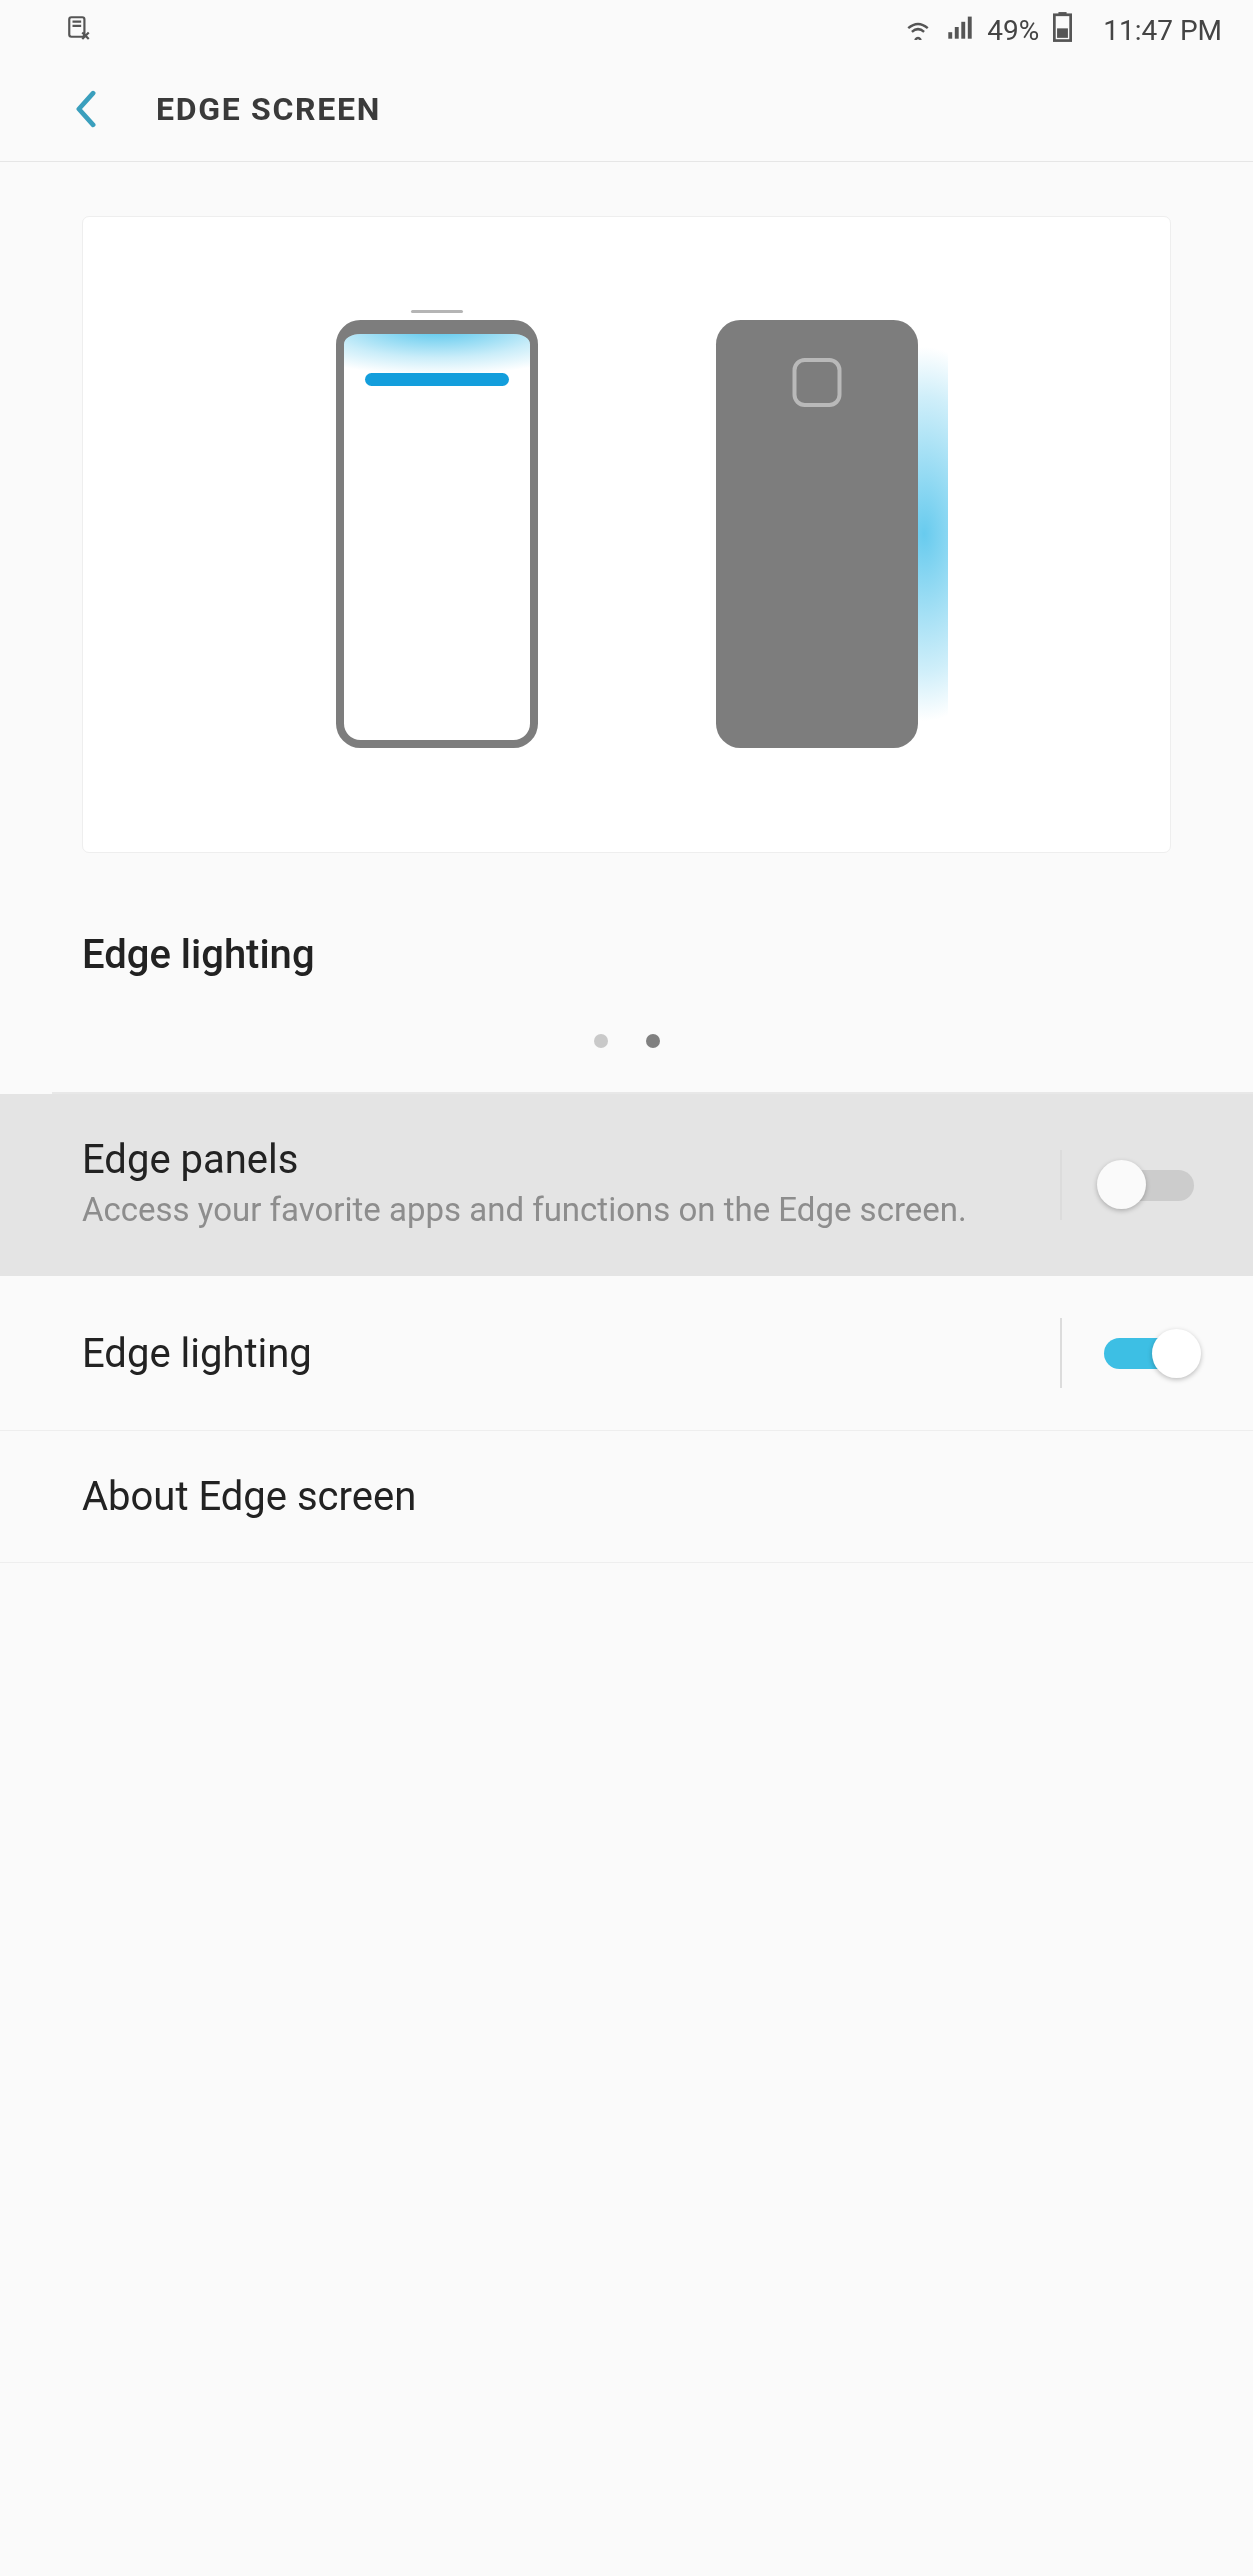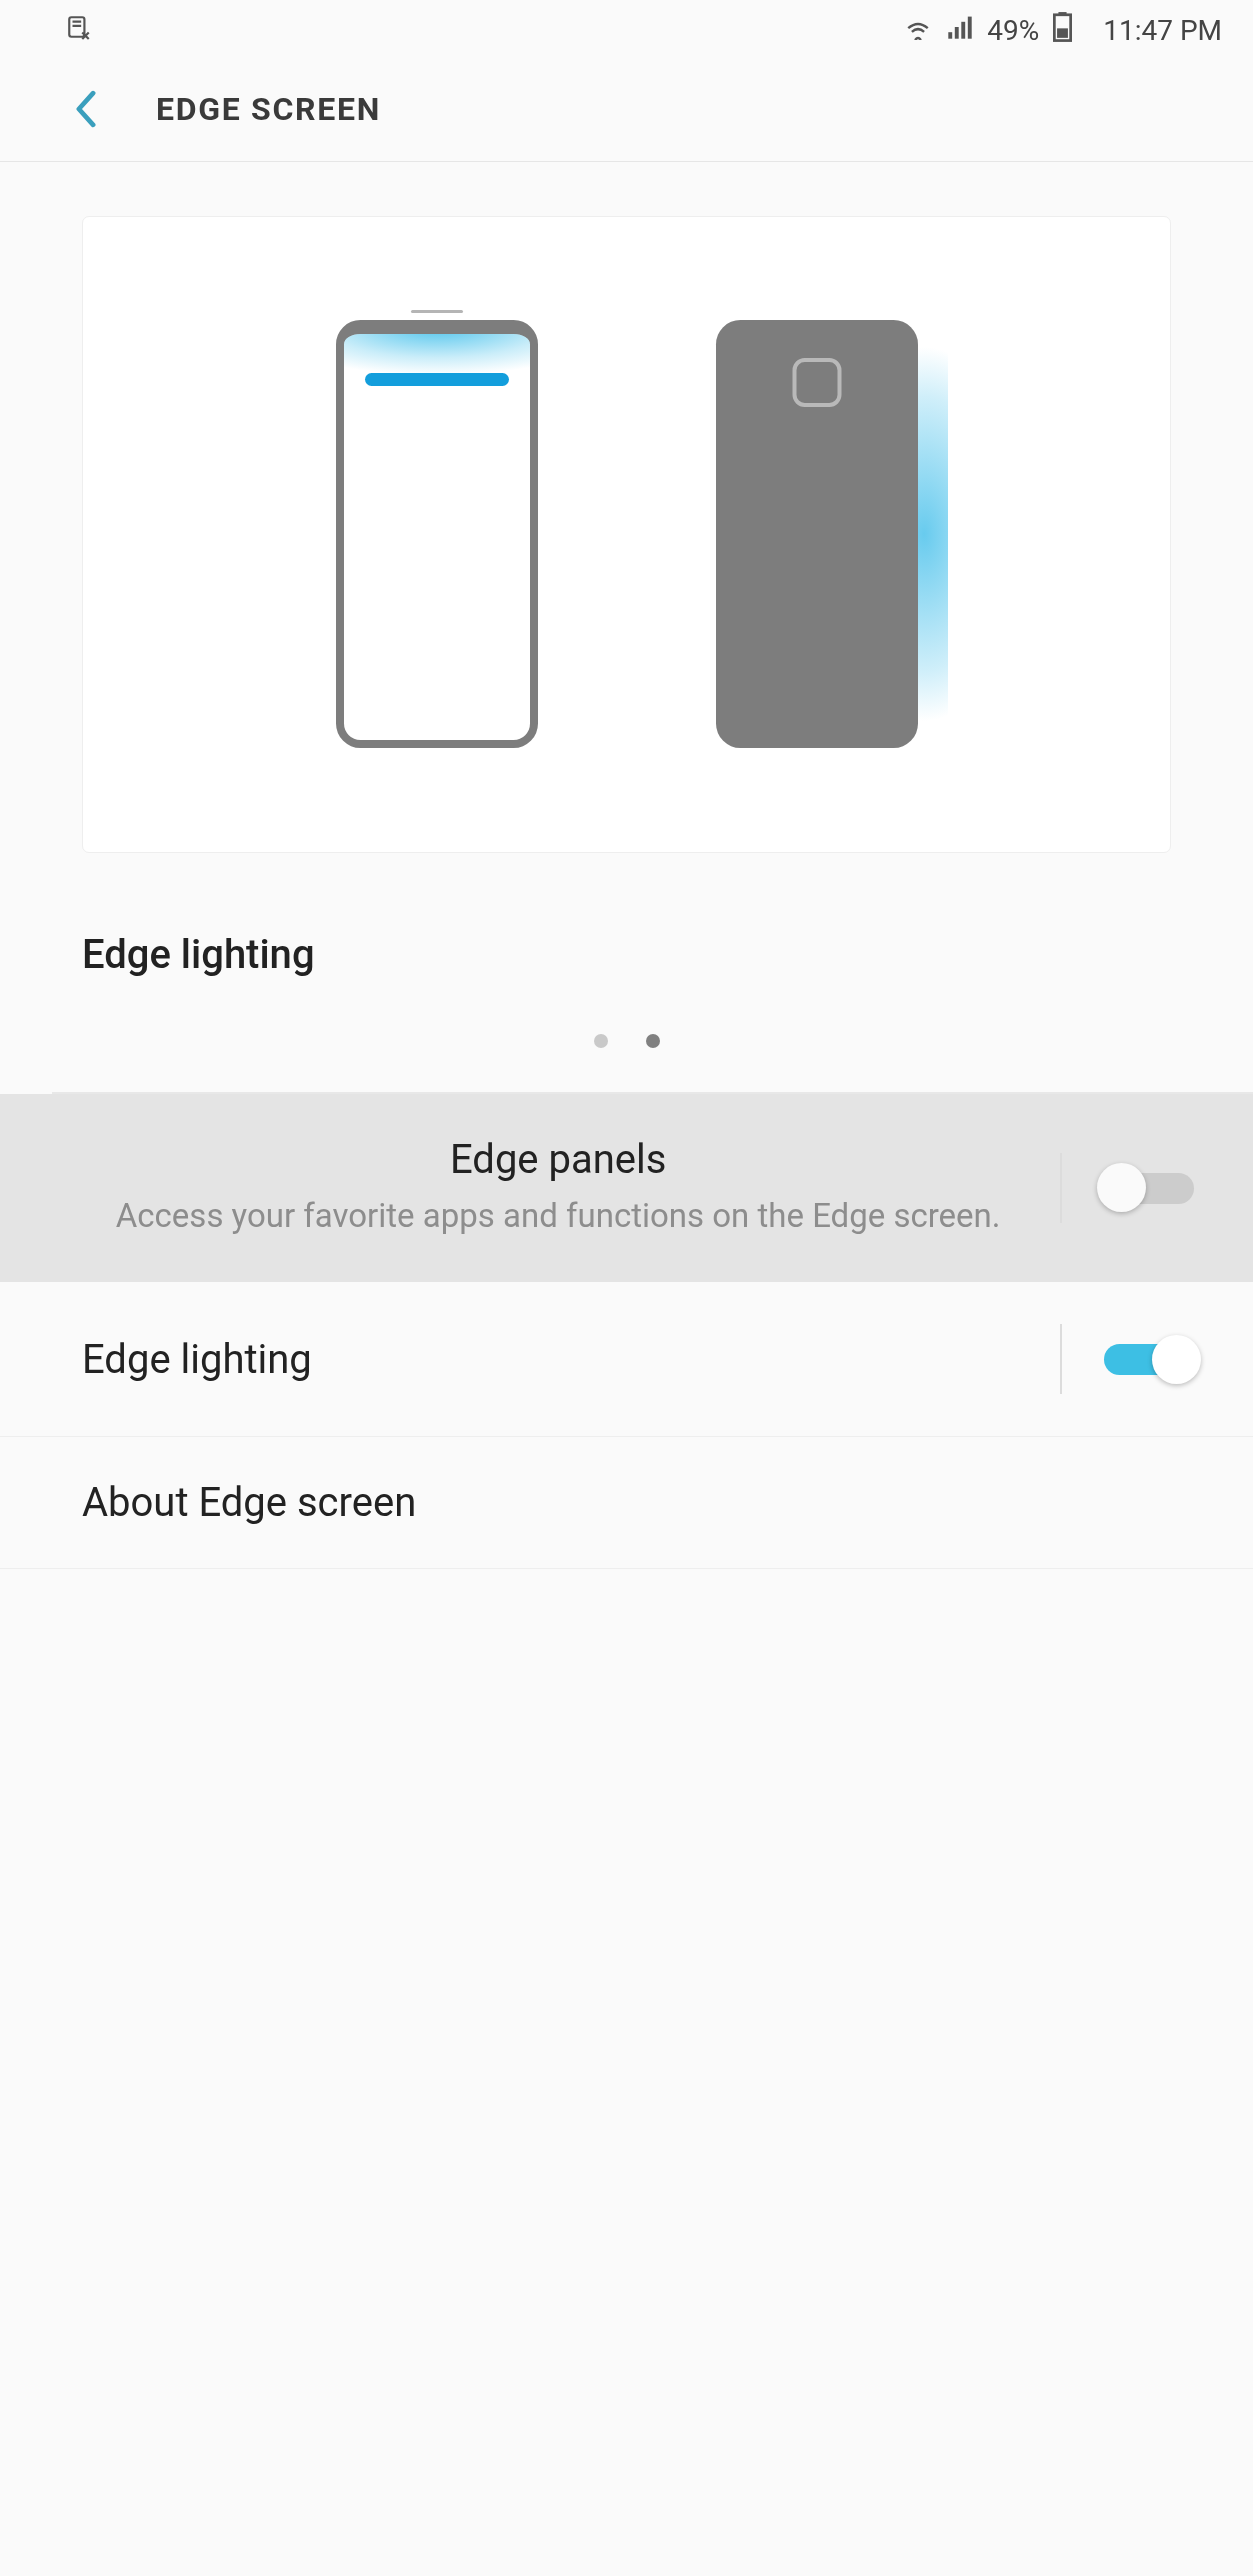--- a/index.html
+++ b/index.html
@@ -170,34 +170,33 @@
     .settings-list { }
     .setting-item {
       display: flex;
       align-items: center;
       padding: 42px 52px 42px 82px;
       border-bottom: 1.7px solid #eeeeee;
     }
     .setting-item.highlighted {
       background: #e4e4e4;
       border-bottom: none;
-      text-align: center;
     }
     .setting-text {
       flex: 1;
     }
     .setting-title {
       font-size: 40px;
       color: #222;
       font-weight: 400;
     }
     .setting-sub {
       font-size: 33px;
       color: #8d8d8d;
-      margin-top: 8px;
+      margin-top: 2px;
       line-height: 1.5;
     }
     .setting-sub.accent {
       color: #28b1d8;
     }
     .divider-v {
       width: 1.7px;
       height: 70px;
       background: #dcdcdc;
       margin: 0 35px 0 26px;

